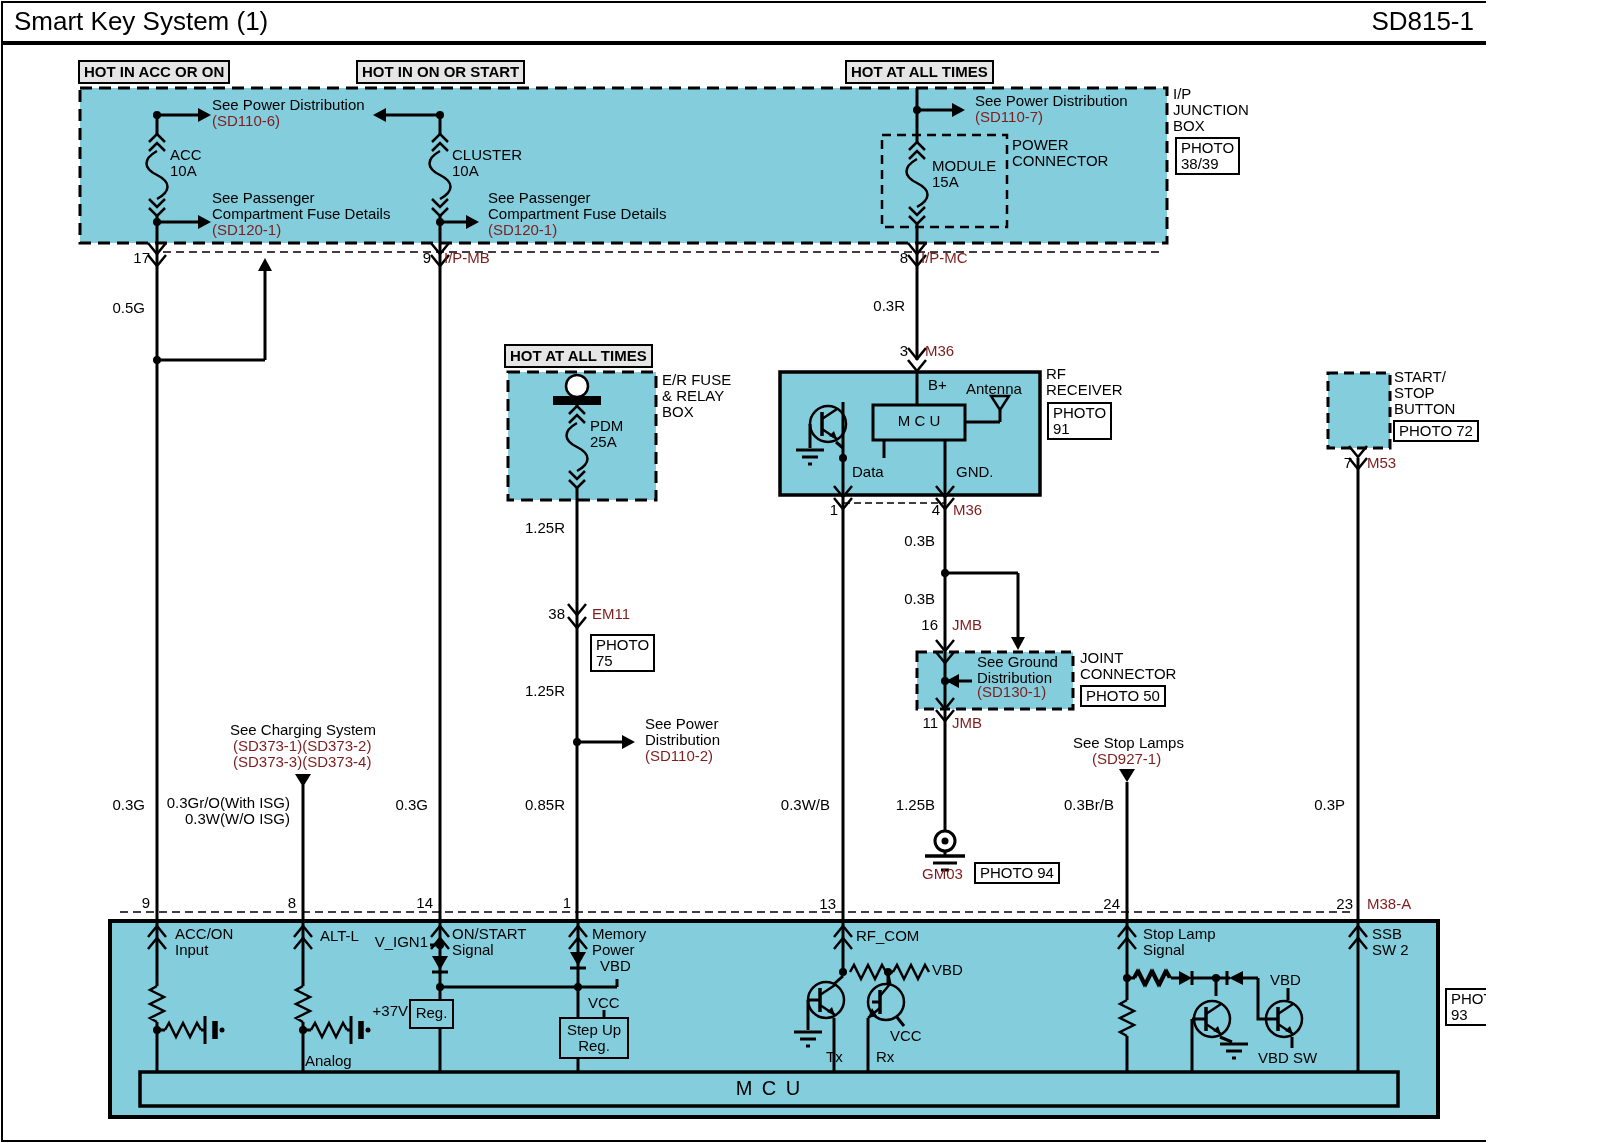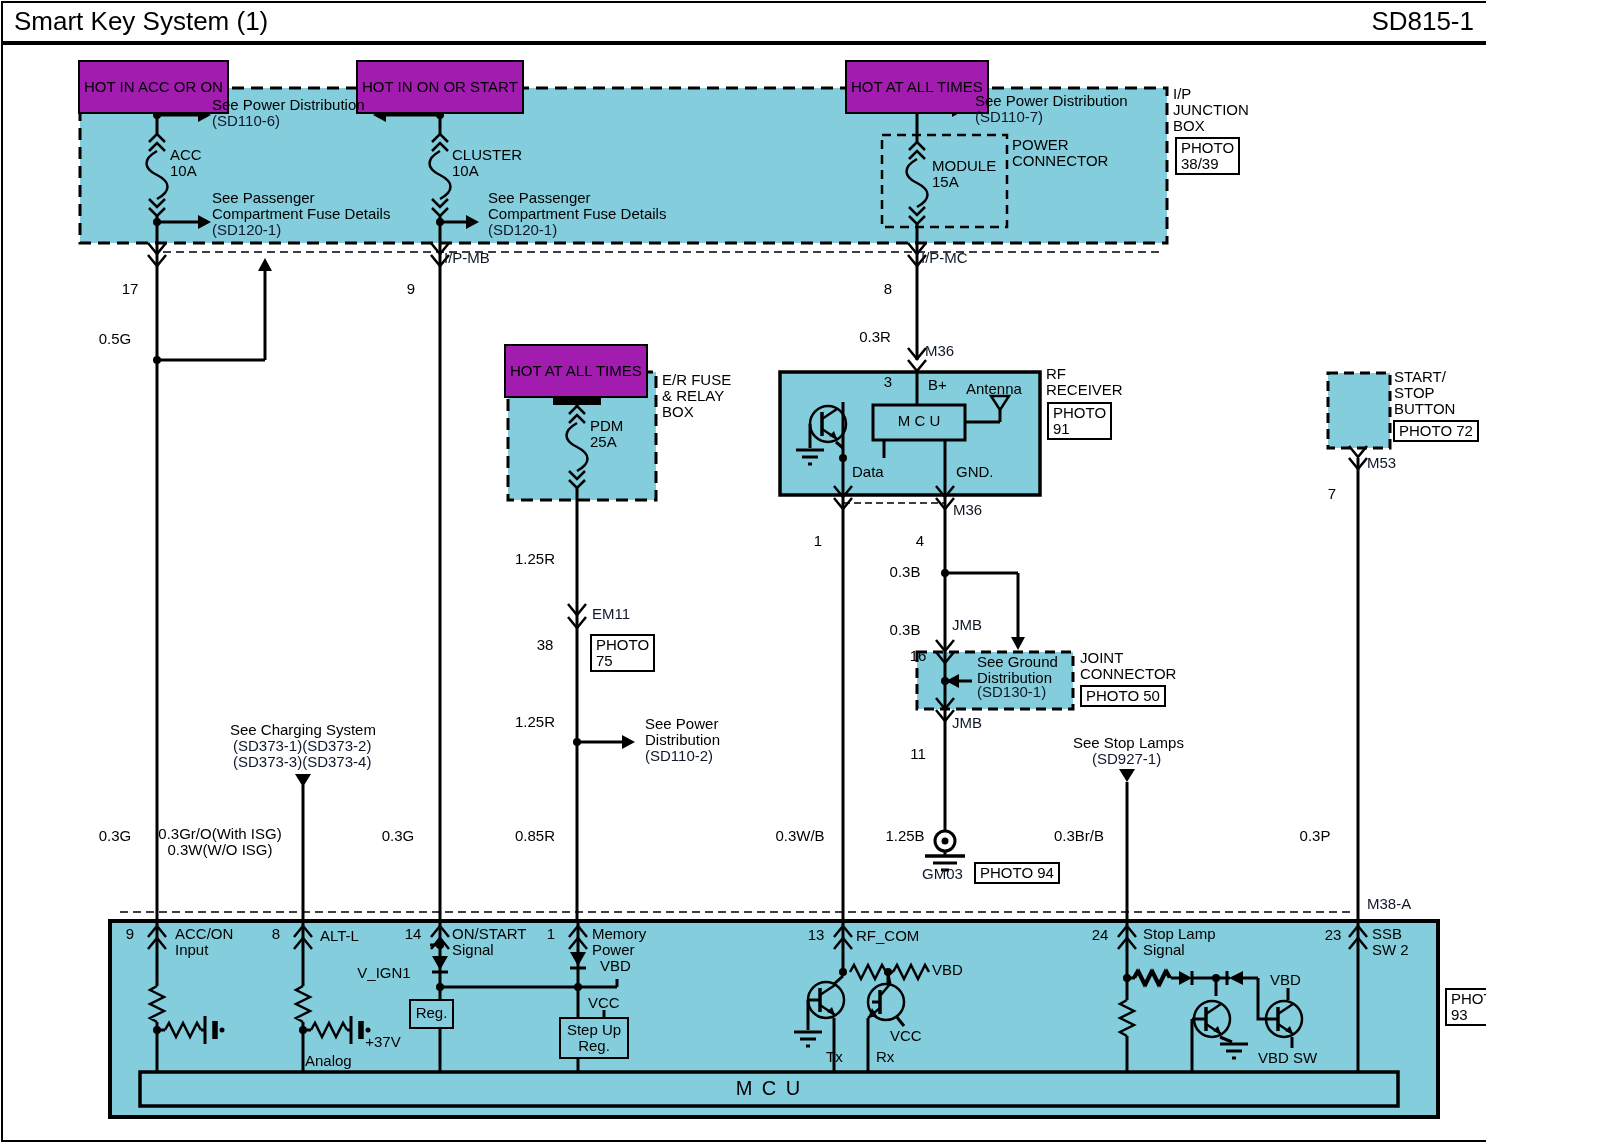--- a/index.html
+++ b/index.html
@@ -4,24 +4,24 @@
 <style>
   html,body{margin:0;padding:0;background:#fff;}
   .page{position:relative;width:1486px;height:1143px;background:#fff;overflow:hidden;
         font-family:"Liberation Sans","DejaVu Sans",sans-serif;color:#000;}
   .frame{position:absolute;left:1px;top:1px;width:1594px;height:1137px;border:2px solid #000;pointer-events:none;}
   .hdr-title{position:absolute;left:14px;top:6px;font-size:26px;}
   .hdr-code{position:absolute;right:12px;top:6px;font-size:26px;}
   .hdr-line{position:absolute;left:3px;top:41px;width:1594px;height:4px;background:#000;}
   svg.layer{position:absolute;left:0;top:0;}
   .lb{position:absolute;font-size:15px;line-height:16px;white-space:pre;}
-  .ra{text-align:center;margin-top:31px;}
+  .ra{text-align:right;}
   .ctr{text-align:center;}
-  .blue{color:#0f172a;}
-  .bx{border:2px solid #000;background:#a21caf;padding:16px 4px;line-height:18px;}
+  .blue{color:#7f1d1d;}
+  .bx{border:2px solid #000;background:#e5e5e5;padding:1px 4px;line-height:18px;font-weight:bold;}
   .photo{border:2px solid #000;background:#fff;padding:1px 4px;line-height:16px;}
   .big{font-size:20px;letter-spacing:2px;}
 </style>
 </head>
 <body>
 
 <div class="page">
   <div class="frame"></div>
   <div class="hdr-title">Smart Key System (1)</div>
   <div class="hdr-code">SD815-1</div>

